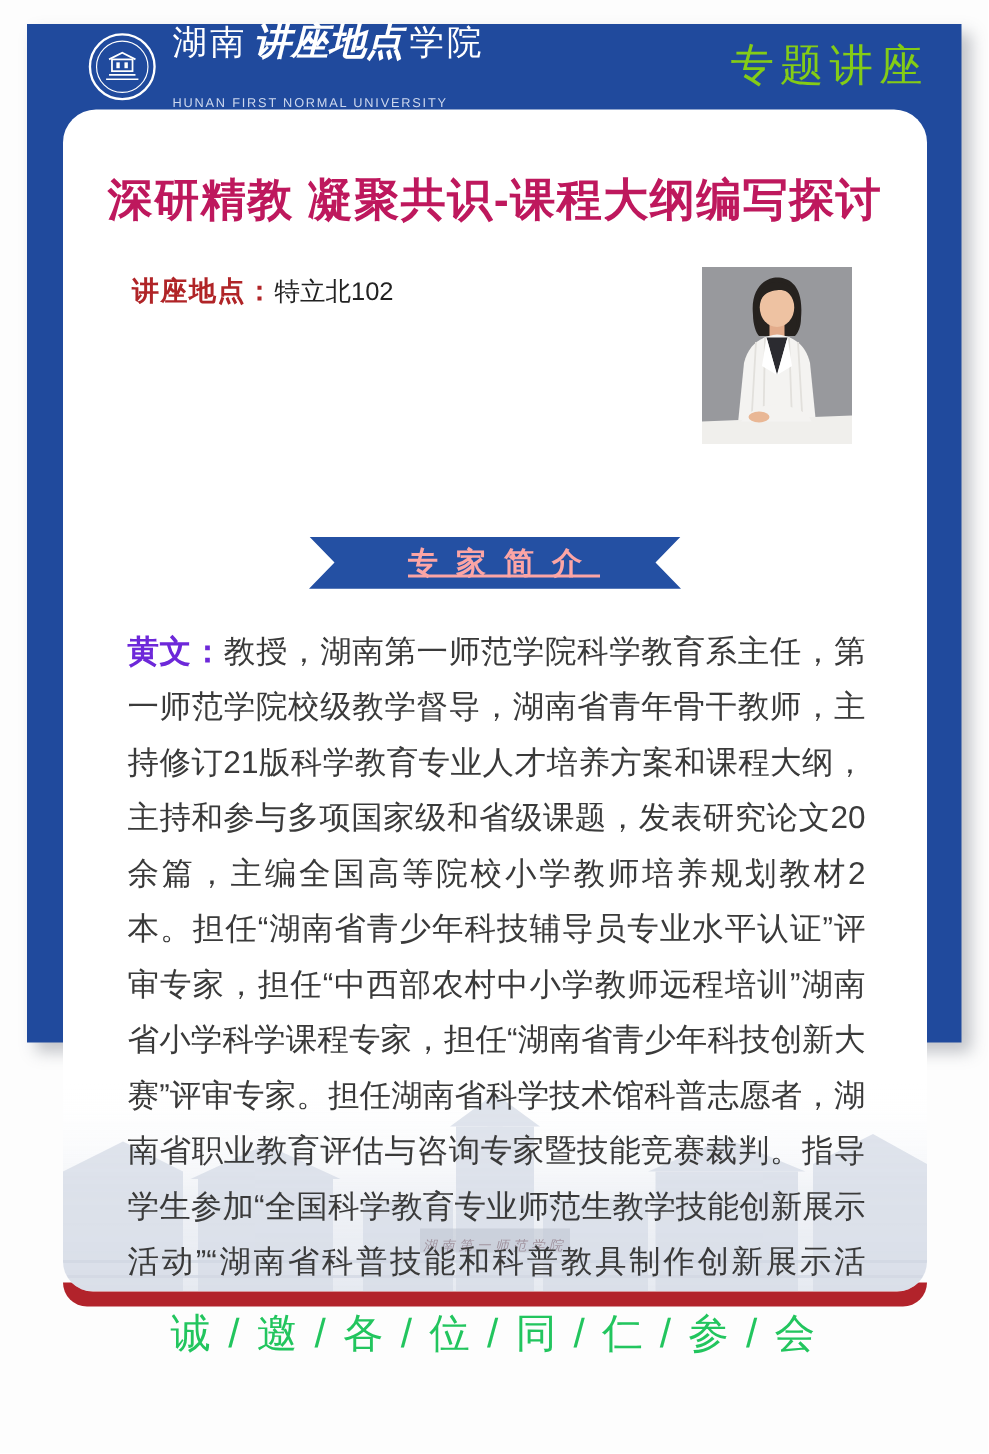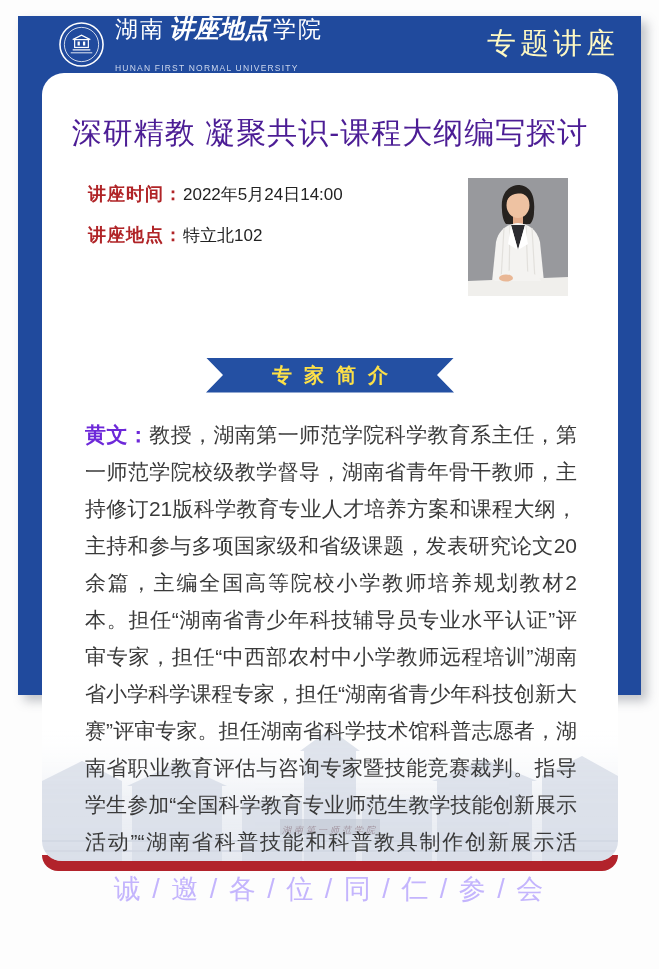--- a/index.html
+++ b/index.html
@@ -14,73 +14,73 @@
   }
 
   
   .header { height: 82px; display: flex; align-items: center; padding: 0 22px 0 40px; }
   .logo-wrap { display: flex; align-items: center; gap: 10px; }
   .logo-circle { width: 47px; height: 47px; flex: 0 0 auto; }
   .uni-text { display: flex; flex-direction: column; line-height: 1; }
   .uni-cn { color: #ffffff; font-size: 23px; letter-spacing: 2px; display: flex; align-items: baseline; gap: 4px; }
   .uni-cn .calli { font-style: italic; font-weight: bold; font-size: 25px; letter-spacing: 0; }
   .uni-en { color: #cdd8ee; font-size: 8.5px; letter-spacing: 1.2px; margin-top: 23px; }
-  .header-badge { margin-left: auto; color: #fef9c3; font-size: 29px; letter-spacing: 4px; font-weight: 500; }
+  .header-badge { margin-left: auto; color: #84cc16; font-size: 29px; letter-spacing: 4px; font-weight: 500; }
 
   
   .card-stack { position: relative; margin: 0 23px 0 24px; }
   .card {
     position: relative; width: 576px; height: 788px; background: #ffffff;
     border-radius: 22px 22px 20px 20px; overflow: hidden; z-index: 2;
   }
   .red-bar {
     position: relative; width: 576px; height: 16px; margin-top: -6px; padding-top: 6px;
     background: #B2232B; border-radius: 0 0 20px 20px; z-index: 1;
   }
 
   .card-title {
     margin-top: 40px; text-align: center;
-    color: #4c1d95; font-size: 30px; font-weight: normal; letter-spacing: 1px;
+    color: #be185d; font-size: 30px; font-weight: bold; letter-spacing: 1px;
   }
 
   .info-block { position: relative; margin: 28px 0 0 46px; height: 150px; }
   .info-row { display: flex; align-items: baseline; margin-bottom: 17px; }
   .info-label { color: #B02427; font-size: 18px; font-weight: bold; letter-spacing: 1px; white-space: pre; }
   .info-value { color: #222222; font-size: 17px; }
 
   .photo {
     position: absolute; right: 50px; top: 105px; width: 100px; height: 118px;
     overflow: hidden; background: #98999d;
   }
 
   .ribbon-wrap { display: flex; justify-content: center; margin-top: 26px; }
   .ribbon {
     position: relative; width: 248px; height: 35px; background: #2450A3;
     clip-path: polygon(0 0, 100% 0, calc(100% - 17px) 50%, 100% 100%, 0 100%, 17px 50%);
     display: flex; align-items: center; justify-content: center;
   }
-  .ribbon-text { color: #fde047; font-size: 20px; font-weight: bold; letter-spacing: 12px; text-indent: 12px; }
+  .ribbon-text { color: #fca5a5; font-size: 20px; font-weight: bold; letter-spacing: 12px; text-indent: 12px; text-decoration: underline; }
 
   .bio {
     position: relative; z-index: 3;
     margin: 23px 41px 0 43px;
     font-size: 21px; line-height: 37px; color: #3A3A3A;
     text-align: justify;
   }
   .bio-name { color: #6d28d9; font-weight: bold; }
 
   .watermark { position: absolute; left: 0; bottom: 0; width: 576px; height: 170px; z-index: 1; opacity: 0.55; }
   .wm-caption {
     position: absolute; left: 50%; bottom: 24px; transform: translateX(-50%);
     font-size: 9px; letter-spacing: 3px; color: #8d5a5e; opacity: .8; white-space: nowrap; font-style: italic;
   }
 
   
   .footer { flex: 1; display: flex; align-items: center; justify-content: center; }
-  .slogan { color: #c4b5fd; font-size: 27px; letter-spacing: 2px; white-space: pre; text-align: right; }
+  .slogan { color: #22c55e; font-size: 27px; letter-spacing: 2px; white-space: pre; text-align: right; }
 </style>
 </head>
 <body>
 
 <div class="stage">
   <div class="poster">
 
     <div class="header">
       <div class="logo-wrap">
         <svg class="logo-circle" viewBox="0 0 48 48">
@@ -104,24 +104,20 @@
       </div>
       <div class="header-badge">专题讲座</div>
     </div>
 
     <div class="card-stack">
       <div class="card">
 
         <div class="card-title">深研精教 凝聚共识-课程大纲编写探讨</div>
 
         <div class="info-block">
-          <div class="info-row">
-            <span class="info-label">讲座时间：</span>
-            <span class="info-value">2022年5月24日14:00</span>
-          </div>
           <div class="info-row">
             <span class="info-label">讲座地点：</span>
             <span class="info-value">特立北102</span>
           </div>
         </div>
 
         <div class="photo">
           <svg viewBox="0 0 100 118" width="100" height="118">
             <rect x="0" y="0" width="100" height="118" fill="#98999d"></rect>
 

